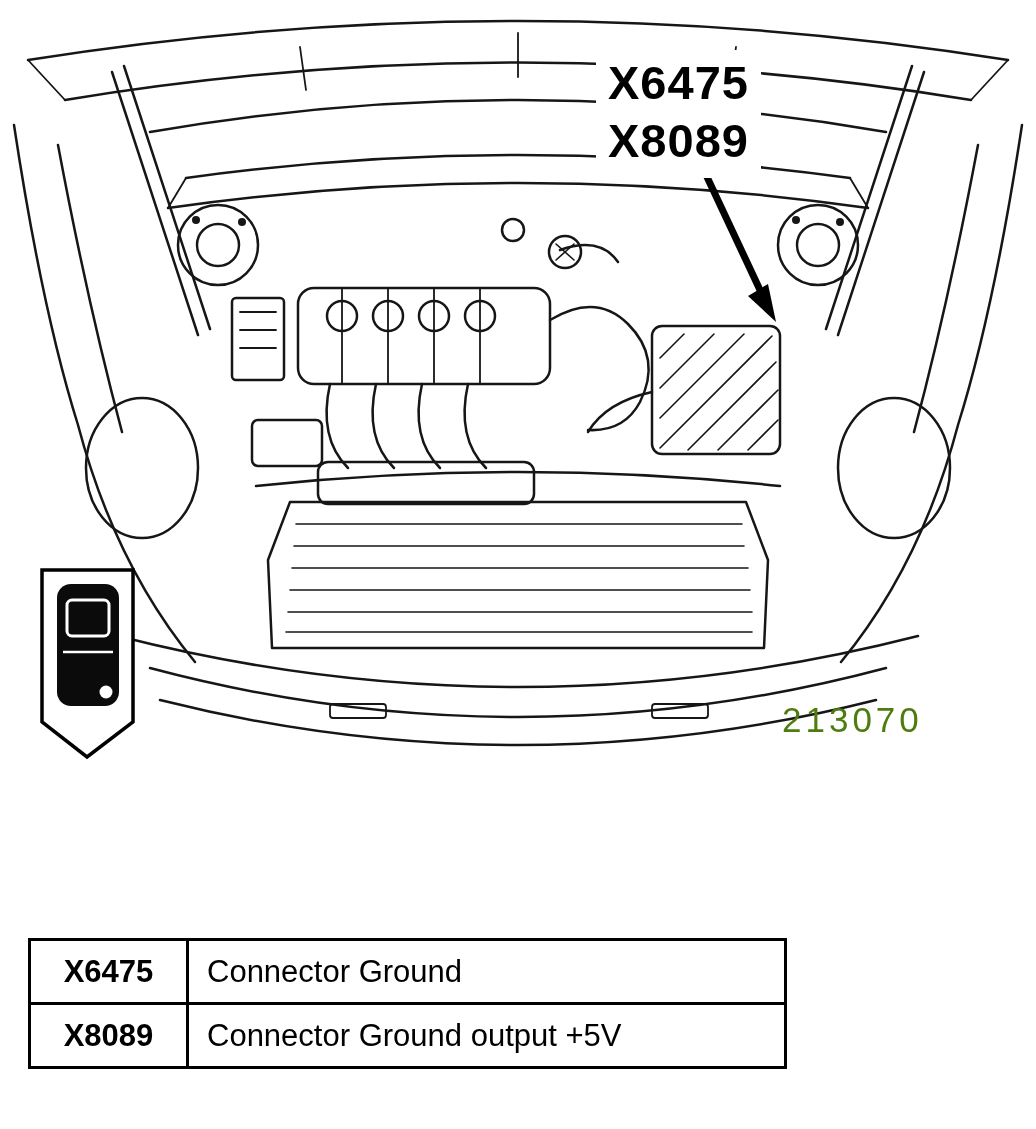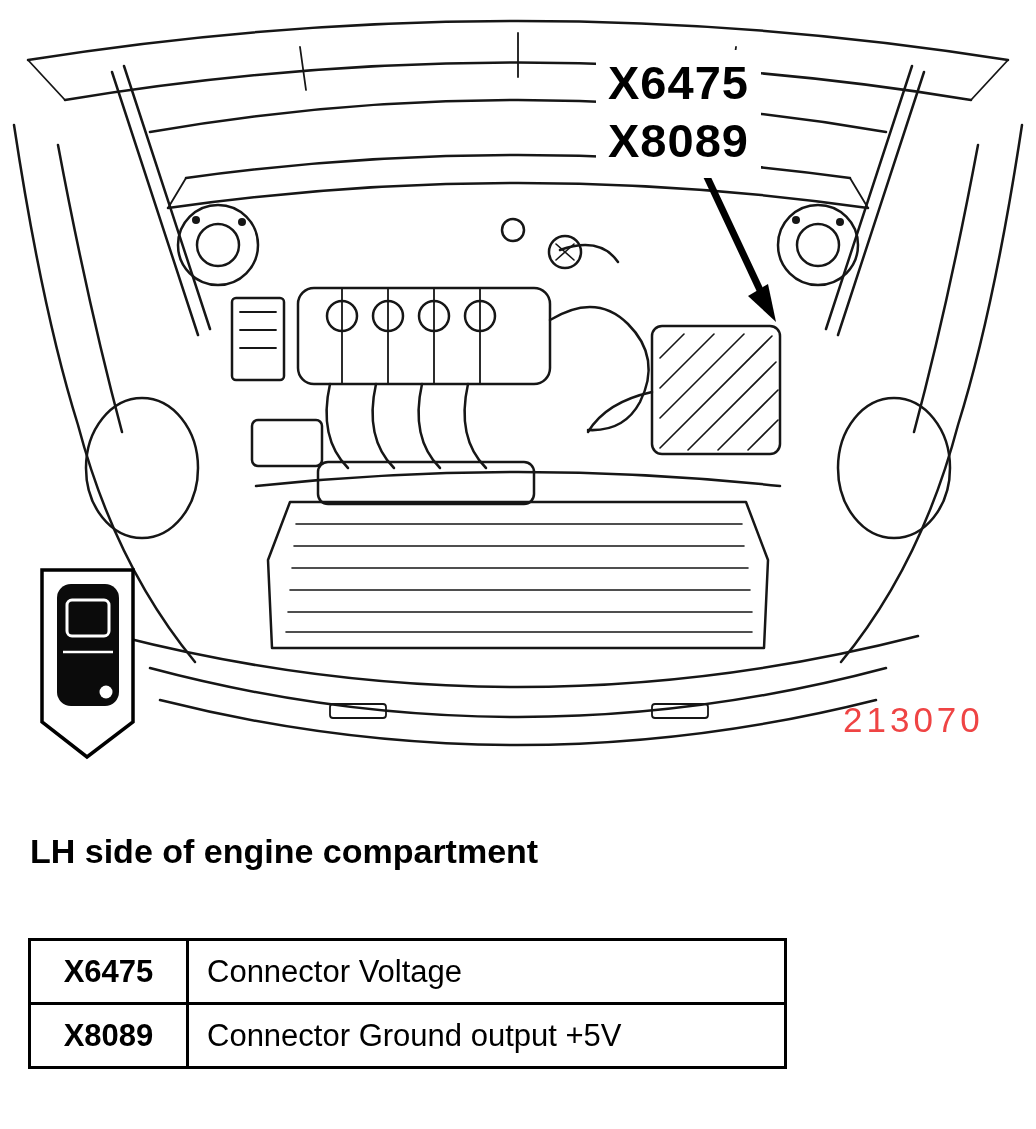--- a/index.html
+++ b/index.html
@@ -26,25 +26,25 @@
     background: #ffffff;
     padding: 4px 12px 8px 12px;
     font-weight: bold;
     font-size: 47px;
     line-height: 58px;
     letter-spacing: 1px;
     font-family: "Liberation Sans", sans-serif;
   }
   .fig-num {
     position: absolute;
-    left: 843px;
+    left: 782px;
     top: 700px;
     font-size: 35px;
     letter-spacing: 4px;
-    color: #ef4444;
+    color: #4d7c0f;
     font-family: "Liberation Sans", sans-serif;
   }
   .caption {
     position: absolute;
     left: 30px;
     top: 832px;
     font-size: 34px;
     font-weight: bold;
     font-family: "Liberation Sans", sans-serif;
   }
@@ -160,27 +160,26 @@
     </svg>
 
     <div class="callout">
       <div>X6475</div>
       <div>X8089</div>
     </div>
 
     <div class="fig-num">213070</div>
   </div>
 
-  <h2 class="caption">LH side of engine compartment</h2>
 
   <table class="connector-table">
     <tbody>
       <tr>
         <td class="code">X6475</td>
-        <td class="desc">Connector Voltage</td>
+        <td class="desc">Connector Ground</td>
       </tr>
       <tr>
         <td class="code">X8089</td>
         <td class="desc">Connector Ground output +5V</td>
       </tr>
     </tbody>
   </table>
 
 </div>
 

